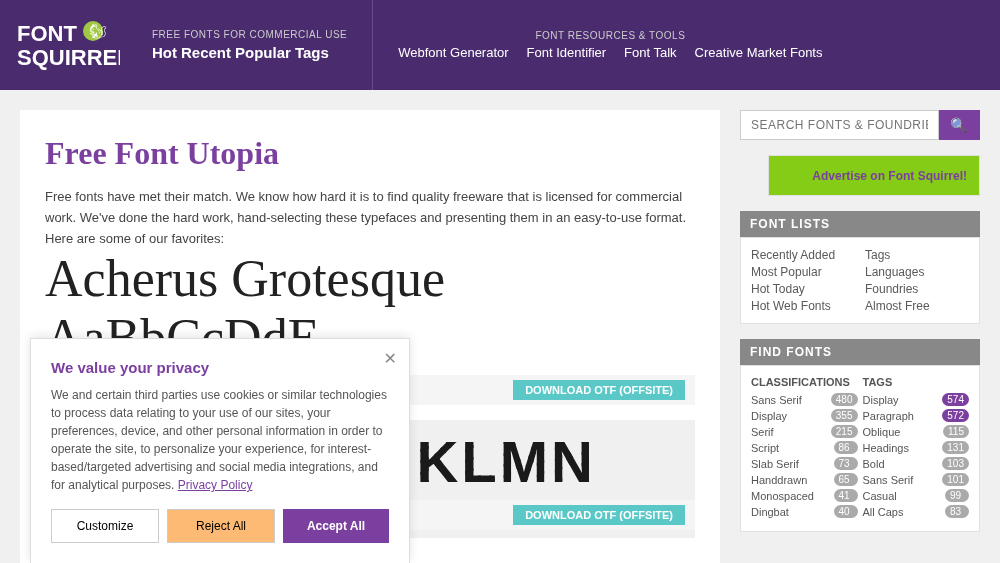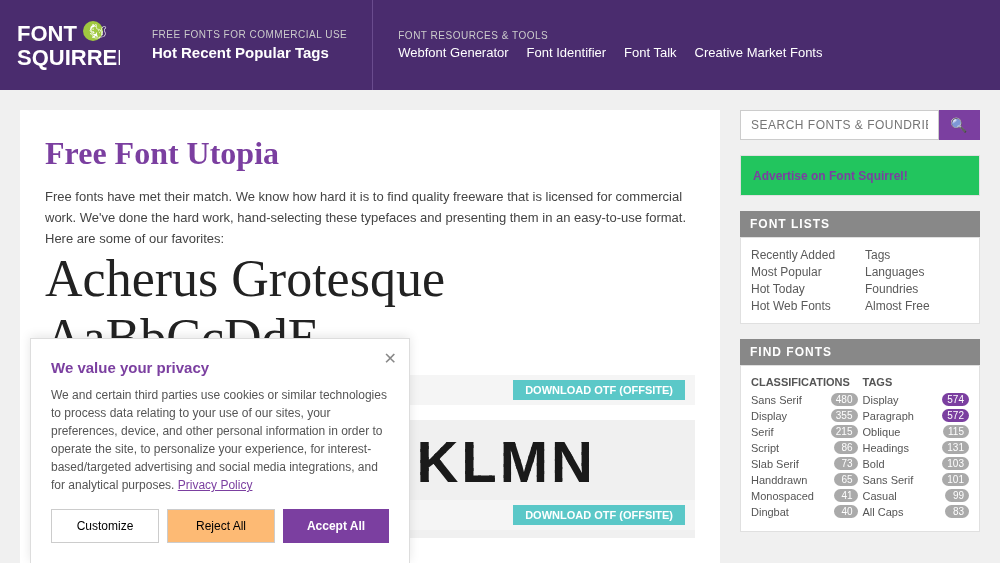--- a/index.html
+++ b/index.html
@@ -6,21 +6,21 @@
     body { font-family: Arial, sans-serif; font-size: 13px; color: #333; background: #f0f0f0; width: 1000px; overflow-x: hidden; }
 
     
     .header { background: #4a2c6e; display: flex; align-items: center; padding: 0 12px; height: 90px; }
     .logo { width: 110px; height: 65px; margin-right: 30px; display: flex; align-items: center; justify-content: center; }
     .nav-section { display: flex; flex-direction: column; gap: 4px; }
     .nav-label { color: #ccc; font-size: 10px; letter-spacing: 0.5px; text-transform: uppercase; }
     .nav-links { display: flex; gap: 4px; }
     .nav-links a { color: white; text-decoration: none; font-size: 15px; font-weight: bold; }
     .nav-divider { width: 1px; background: #6a4c8e; margin: 0 25px; align-self: stretch; }
-    .nav-section2 { display: flex; flex-direction: column; gap: 4px; }
+    .nav-section2 { display: flex; flex-direction: column; gap: 4px; text-align: center; }
     .nav-links2 { display: flex; gap: 18px; }
     .nav-links2 a { color: white; text-decoration: none; font-size: 13px; }
 
     
     .main-container { display: flex; padding: 20px; gap: 20px; background: #f0f0f0; }
     .content { flex: 1; background: white; padding: 25px; min-height: 430px; }
     .sidebar { width: 240px; flex-shrink: 0; }
 
     
     .page-title { color: #7b3fa0; font-size: 32px; font-weight: bold; margin-bottom: 15px; font-family: Georgia, serif; }
@@ -32,35 +32,35 @@
     .font-bar-name { background: #e8e8e8; padding: 2px 8px; font-size: 11px; border-radius: 2px; }
     .font-bar-type { color: #888; font-size: 11px; }
     .font-bar-styles { color: #888; font-size: 11px; }
     .download-btn { margin-left: auto; background: #5bc8c8; color: white; padding: 4px 12px; font-size: 11px; font-weight: bold; text-transform: uppercase; border: none; cursor: pointer; }
 
     
     .search-box { display: flex; margin-bottom: 15px; }
     .search-input { flex: 1; border: 1px solid #ccc; padding: 7px 10px; font-size: 12px; color: #aaa; text-transform: uppercase; letter-spacing: 0.5px; }
     .search-btn { background: #7b3fa0; color: white; border: none; padding: 0 12px; cursor: pointer; font-size: 14px; }
 
-    .advertise-box { background: #22c55e; border: 1px solid #e0e0e0; padding: 12px; text-align: left; margin-bottom: 15px; }
+    .advertise-box { background: #84cc16; border: 1px solid #e0e0e0; padding: 12px; text-align: right; margin-bottom: 15px; margin-left: 28px; }
     .advertise-box a { color: #7b3fa0; font-size: 12px; font-weight: bold; text-decoration: none; }
 
     .sidebar-section { margin-bottom: 15px; }
     .sidebar-section-title { background: #888; color: white; padding: 6px 10px; font-size: 12px; font-weight: bold; text-transform: uppercase; letter-spacing: 1px; margin-bottom: 0; }
     .sidebar-links { background: white; border: 1px solid #e0e0e0; padding: 10px; display: grid; grid-template-columns: 1fr 1fr; gap: 3px 10px; }
     .sidebar-links a { color: #5a5a5a; font-size: 12px; text-decoration: none; }
 
     .find-fonts-section { margin-bottom: 15px; }
     .find-fonts-title { background: #888; color: white; padding: 6px 10px; font-size: 12px; font-weight: bold; text-transform: uppercase; letter-spacing: 1px; }
     .find-fonts-grid { background: white; border: 1px solid #e0e0e0; padding: 10px; display: grid; grid-template-columns: 1fr 1fr; gap: 5px; }
     .find-col-title { font-size: 11px; font-weight: bold; color: #555; text-transform: uppercase; margin-bottom: 5px; }
     .find-item { display: flex; justify-content: space-between; align-items: center; font-size: 11px; margin-bottom: 3px; }
     .find-item a { color: #555; text-decoration: none; }
-    .find-badge { font-size: 10px; background: #aaa; color: white; padding: 1px 5px; border-radius: 8px; min-width: 24px; text-align: right; }
+    .find-badge { font-size: 10px; background: #aaa; color: white; padding: 1px 5px; border-radius: 8px; min-width: 24px; text-align: left; }
     .find-badge.purple { background: #7b3fa0; }
 
     
     .cookie-banner {
       position: fixed;
       bottom: 0;
       left: 30px;
       width: 380px;
       background: white;
       border: 1px solid #ddd;

